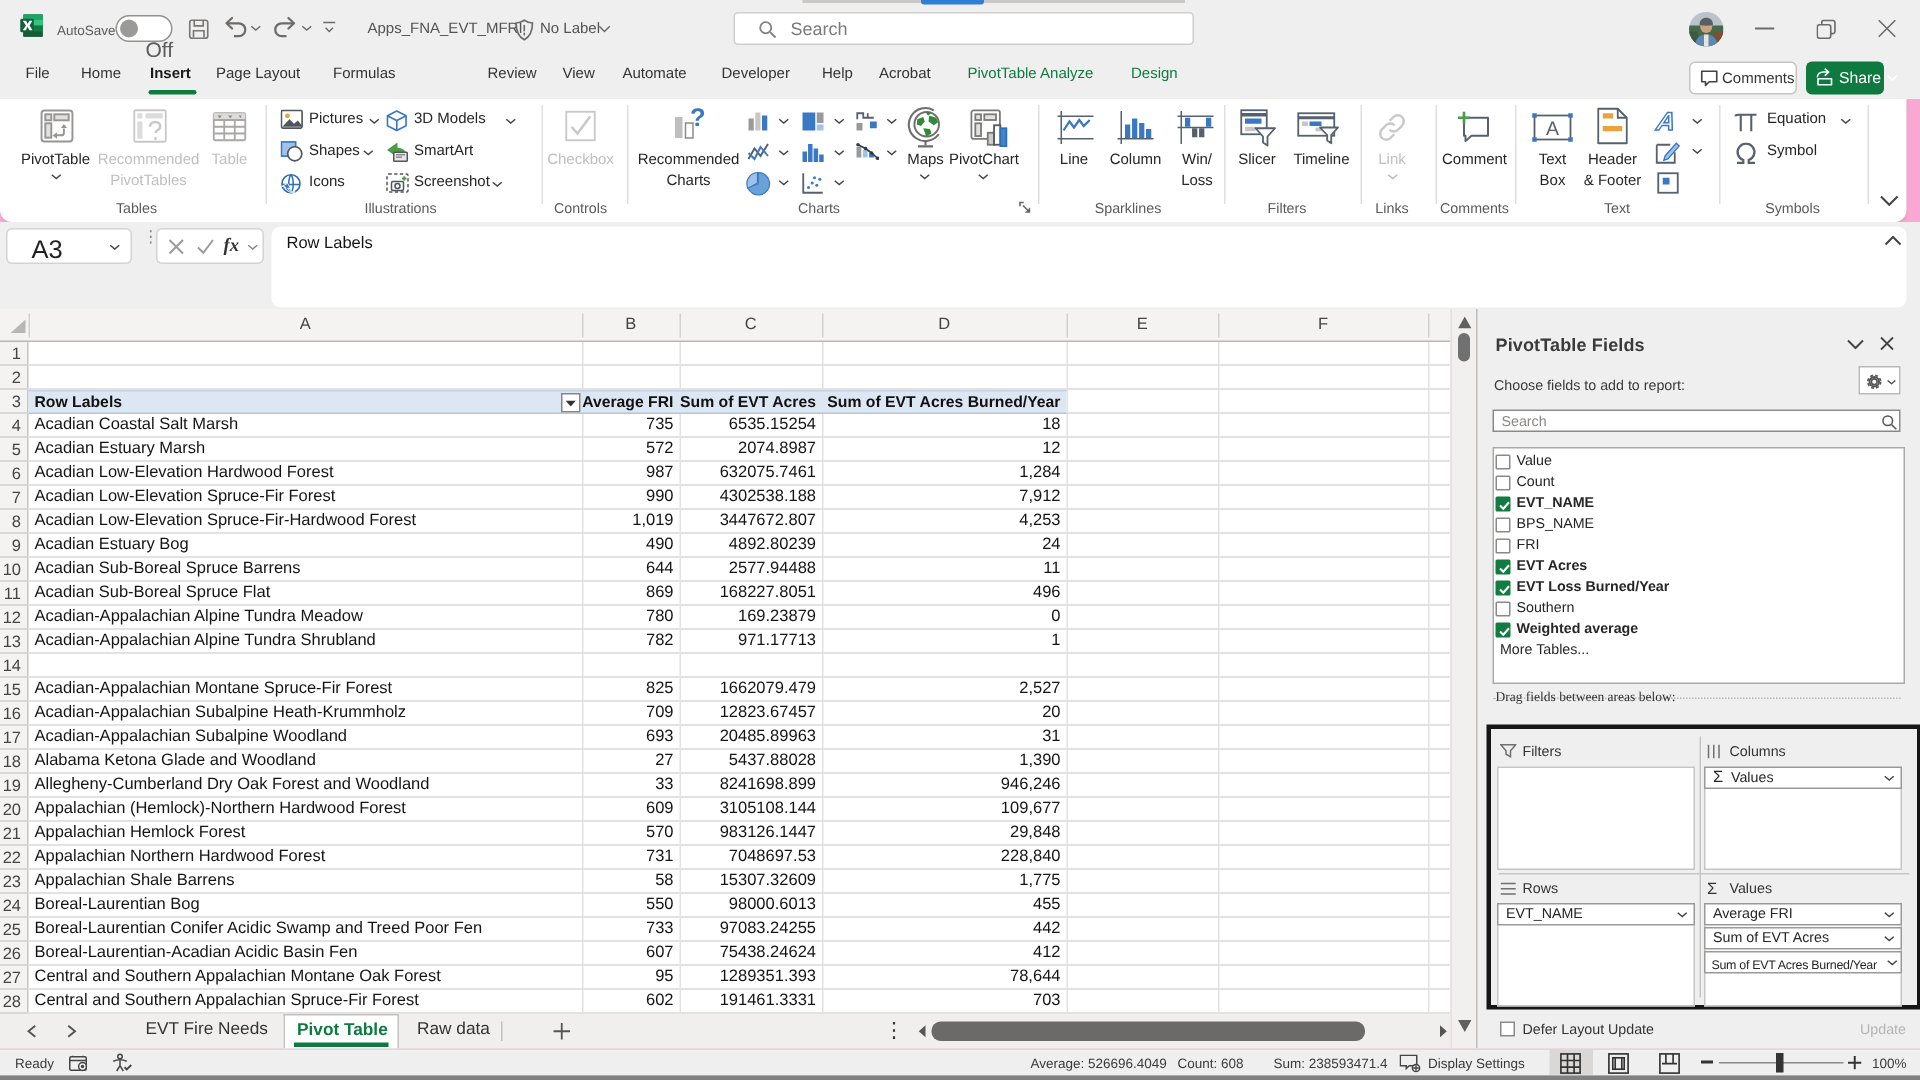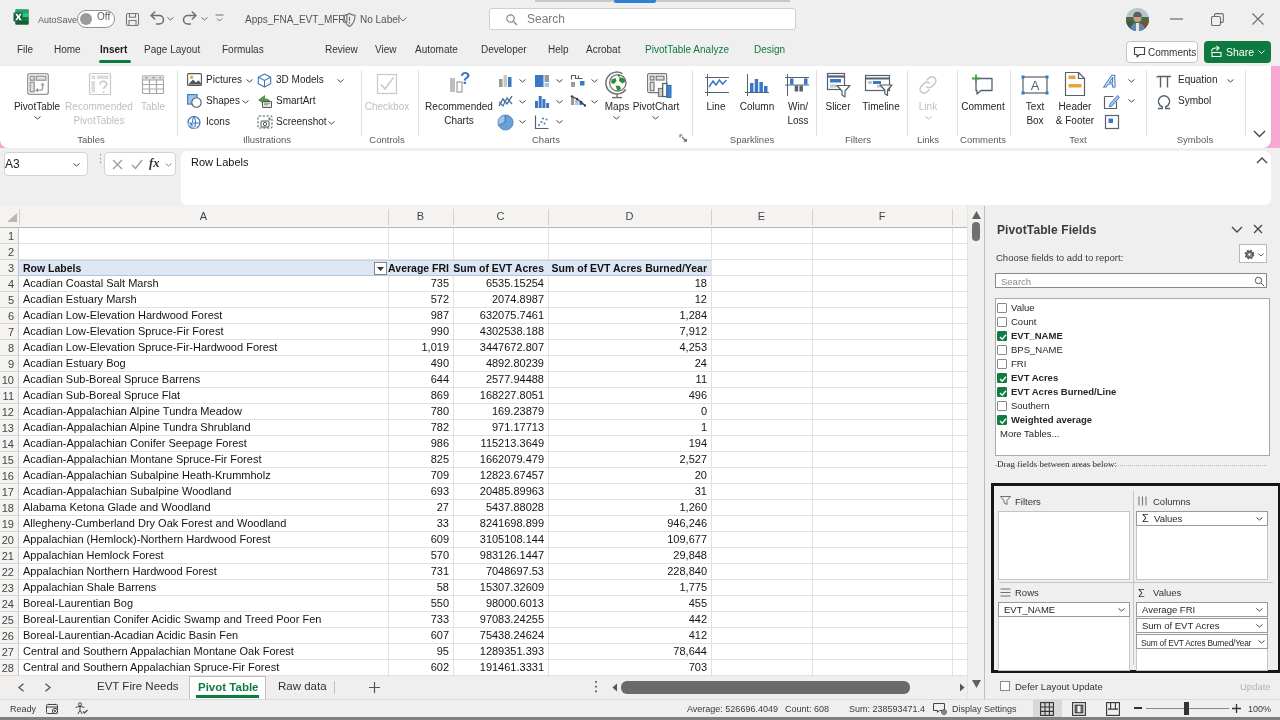--- a/index.html
+++ b/index.html
@@ -74,21 +74,21 @@
     <rect x="9" y="4.2" width="6.5" height="3.9" fill="#33c481"></rect>
     <rect x="9" y="8.1" width="6.5" height="3.9" fill="#107c41"></rect>
     <rect x="2.5" y="8.1" width="6.5" height="3.9" fill="#185c37"></rect>
     <rect x="2.5" y="12" width="13" height="3.5" fill="#185c37"></rect>
     <rect x="0.5" y="3.5" width="9" height="9" rx="1" fill="#13613b"></rect>
     <path d="M2.2 4.8h2.2l1 2.2 1.2-2.2h2L6.7 8l2 3.2H6.5L5.4 8.9 4.2 11.2H2.2L4.3 8z" fill="#fff"></path>
   </svg>
   <div class="tb-txt" style="left:38px;top:15px;font-size:9px;">AutoSave</div>
   <div class="abs" style="left:77px;top:10px;width:38px;height:18px;border:1px solid #919190;border-radius:9px;background:#fff;box-sizing:border-box;">
     <div class="abs" style="left:2px;top:2px;width:12px;height:12px;border-radius:50%;background:#9b9a99;"></div>
-    <div class="abs" style="left:19px;top:0;font-size:10px;color:#5c5c5c;">Off</div>
+    <div class="abs" style="left:19px;top:14px;font-size:14px;color:#5c5c5c;">Off</div>
   </div>
   <svg class="abs" style="left:125px;top:12px;" width="15" height="15" viewBox="0 0 15 15" fill="none" stroke="#787776" stroke-width="1.1">
     <rect x="1.5" y="1.5" width="12" height="12" rx="1.5"></rect>
     <path d="M4.5 1.8v3.4h6V1.8M4 13v-4.5h7V13"></path>
   </svg>
   <svg class="abs" style="left:148px;top:10px;" width="17" height="17" viewBox="0 0 17 17" fill="none" stroke="#6d6c6b" stroke-width="1.5">
     <path d="M3.2 5.5h8a4.3 4.3 0 0 1 0 8.6H8"></path>
     <path d="M6.7 2 3 5.5 6.7 9" stroke-linejoin="round" stroke-linecap="round"></path>
   </svg>
   <svg class="abs chev" style="left:167px;top:17px;" viewBox="0 0 7 4">
@@ -163,21 +163,21 @@
   <div class="rtab" style="left:586px;">Acrobat</div>
   <div class="rtab green" style="left:645px;">PivotTable Analyze</div>
   <div class="rtab green" style="left:754px;">Design</div>
   <div id="ins-under"></div>
   <div class="abs" style="left:1126px;top:3px;width:72px;height:22px;background:#fff;border:1px solid #c6c5c4;border-radius:4px;box-sizing:border-box;">
     <svg class="abs" style="left:6px;top:4px;" width="13" height="13" viewBox="0 0 13 13" fill="none" stroke="#444" stroke-width="1.1">
       <path d="M1.5 1.5h10v7h-5l-2.5 2.5V8.5h-2.5z" stroke-linejoin="round"></path>
     </svg>
     <div class="abs" style="left:21px;top:5px;font-size:10px;color:#333;">Comments</div>
   </div>
-  <div class="abs" style="left:1204px;top:3px;width:67px;height:22px;background:#0e7a40;border-radius:4px;">
+  <div class="abs" style="left:1204px;top:3px;width:52px;height:22px;background:#0e7a40;border-radius:4px;">
     <svg class="abs" style="left:6px;top:4px;" width="13" height="13" viewBox="0 0 13 13" fill="none" stroke="#fff" stroke-width="1.1">
       <path d="M6.5 5.5 9 3 6.5 0.8"></path>
       <path d="M9 3H5.5a4 4 0 0 0-4 3.5"></path>
       <path d="M2 7.5h9v4h-9z" stroke-linejoin="round"></path>
     </svg>
     <div class="abs" style="left:22px;top:5px;font-size:10.5px;color:#fff;">Share</div>
     <svg class="abs" style="left:54px;top:9px;width:7px;height:5px;" viewBox="0 0 7 5">
           <path d="M0.5 0.5 3.5 3.5 6.5 0.5" fill="none" stroke="#fff"></path>
         </svg>
   </div>
@@ -505,21 +505,21 @@
 </svg>
 <div class="rsm-t" style="left:1178px;top:29px;">Symbol</div>
 <div class="rlabel" style="left:1165px;width:60px;">Symbols</div>
 <div class="rsep" style="left:1245px;"></div>
 <svg class="abs" style="left:1253px;top:64px;width:13px;height:8px;" viewBox="0 0 13 8">
         <path d="M1 1 6.5 6.5 12 1" fill="none" stroke="#444" stroke-width="1.4"></path>
       </svg>
 </div>
 <div id="fbar">
   <div id="namebox">
-    <div class="abs" style="left:0;top:4px;font-size:12px;color:#222;">A3</div>
+    <div class="abs" style="left:16px;top:4px;font-size:17px;color:#222;">A3</div>
     <svg class="abs chev" style="left:68px;top:10px;" viewBox="0 0 7 4">
           <path d="M0.5 0.5 3.5 3 6.5 0.5" fill="none" stroke="#444"></path>
         </svg>
   </div>
   <div class="abs" style="left:95px;top:8px;width:3px;height:16px;color:#8a8a8a;font-size:11px;line-height:5px;">⋮</div>
   <div id="fxbox">
     <svg class="abs" style="left:7px;top:6px;" width="11" height="11" viewBox="0 0 11 11">
           <path d="M1 1 10 10M10 1 1 10" stroke="#9b9a99" stroke-width="1.3"></path>
         </svg>
     <svg class="abs" style="left:26px;top:6px;" width="12" height="11" viewBox="0 0 12 11">
@@ -658,26 +658,20 @@
           <span class="b">780</span>
           <span class="c">169.23879</span>
           <span class="d">0</span>
         </div>
     <div class="row" style="top:192px;">
           <span class="a">Acadian-Appalachian Alpine Tundra Shrubland</span>
           <span class="b">782</span>
           <span class="c">971.17713</span>
           <span class="d">1</span>
         </div>
-    <div class="row" style="top:208px;">
-          <span class="a">Acadian-Appalachian Conifer Seepage Forest</span>
-          <span class="b">986</span>
-          <span class="c">115213.3649</span>
-          <span class="d">194</span>
-        </div>
     <div class="row" style="top:224px;">
           <span class="a">Acadian-Appalachian Montane Spruce-Fir Forest</span>
           <span class="b">825</span>
           <span class="c">1662079.479</span>
           <span class="d">2,527</span>
         </div>
     <div class="row" style="top:240px;">
           <span class="a">Acadian-Appalachian Subalpine Heath-Krummholz</span>
           <span class="b">709</span>
           <span class="c">12823.67457</span>
@@ -686,21 +680,21 @@
     <div class="row" style="top:256px;">
           <span class="a">Acadian-Appalachian Subalpine Woodland</span>
           <span class="b">693</span>
           <span class="c">20485.89963</span>
           <span class="d">31</span>
         </div>
     <div class="row" style="top:272px;">
           <span class="a">Alabama Ketona Glade and Woodland</span>
           <span class="b">27</span>
           <span class="c">5437.88028</span>
-          <span class="d">1,260</span>
+          <span class="d">1,390</span>
         </div>
     <div class="row" style="top:288px;">
           <span class="a">Allegheny-Cumberland Dry Oak Forest and Woodland</span>
           <span class="b">33</span>
           <span class="c">8241698.899</span>
           <span class="d">946,246</span>
         </div>
     <div class="row" style="top:304px;">
           <span class="a">Appalachian (Hemlock)-Northern Hardwood Forest</span>
           <span class="b">609</span>
@@ -804,21 +798,21 @@
     <div class="fld" style="top:59px;"><span class="cb"></span><span style="margin-left:14px;">FRI</span></div>
     <div class="fld" style="top:73px;font-weight:bold;"><span class="cb on">
             <svg width="10" height="10" viewBox="0 0 10 10">
               <path d="M2 5 4.2 7.2 8 2.8" fill="none" stroke="#fff" stroke-width="1.4"></path>
             </svg>
           </span><span style="margin-left:14px;">EVT Acres</span></div>
     <div class="fld" style="top:87px;font-weight:bold;"><span class="cb on">
             <svg width="10" height="10" viewBox="0 0 10 10">
               <path d="M2 5 4.2 7.2 8 2.8" fill="none" stroke="#fff" stroke-width="1.4"></path>
             </svg>
-          </span><span style="margin-left:14px;">EVT Acres Burned/Line</span></div>
+          </span><span style="margin-left:14px;">EVT Loss Burned/Year</span></div>
     <div class="fld" style="top:101px;"><span class="cb"></span><span style="margin-left:14px;">Southern</span></div>
     <div class="fld" style="top:115px;font-weight:bold;"><span class="cb on">
             <svg width="10" height="10" viewBox="0 0 10 10">
               <path d="M2 5 4.2 7.2 8 2.8" fill="none" stroke="#fff" stroke-width="1.4"></path>
             </svg>
           </span><span style="margin-left:14px;">Weighted average</span></div>
     <div class="fld" style="top:129px;left:4px;">More Tables...</div>
   </div>
   <div class="abs" style="left:10px;top:259px;width:272px;height:0;border-top:1px dotted #b9b8b7;"></div>
   <div class="p-txt" style="left:12px;top:253px;font-size:9px;font-family:Liberation Serif, serif;">Drag fields between areas below:</div>

